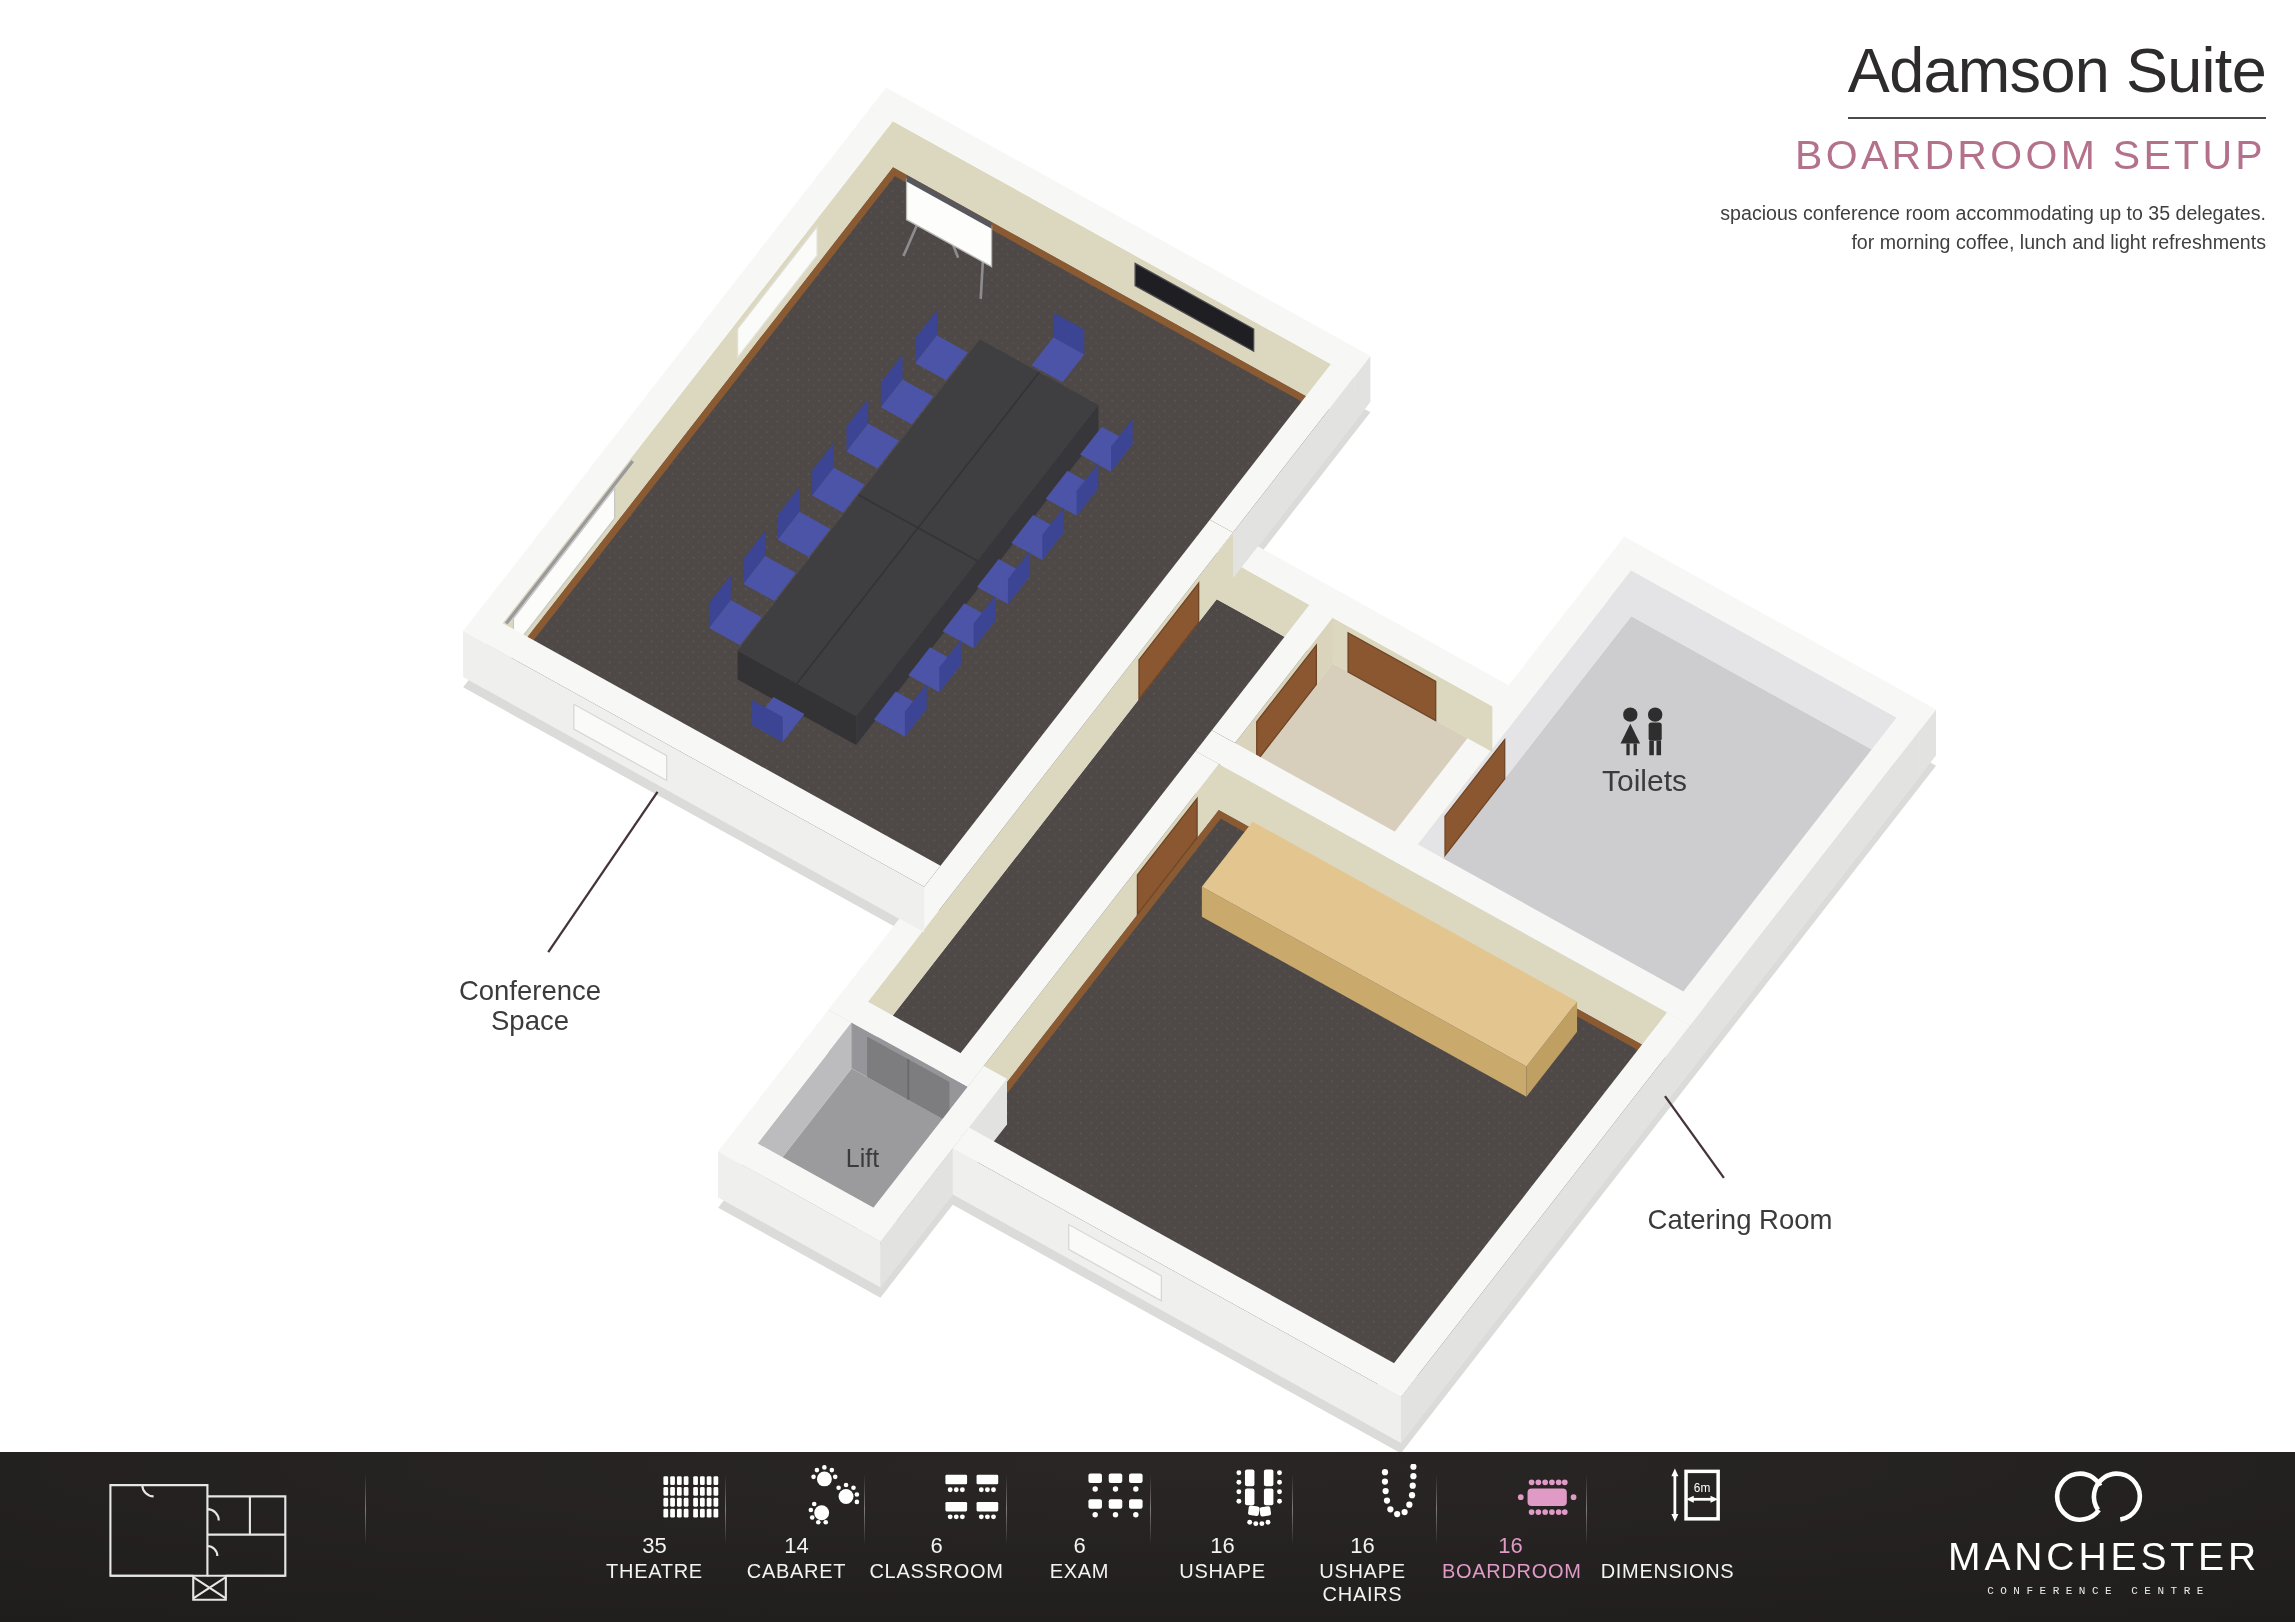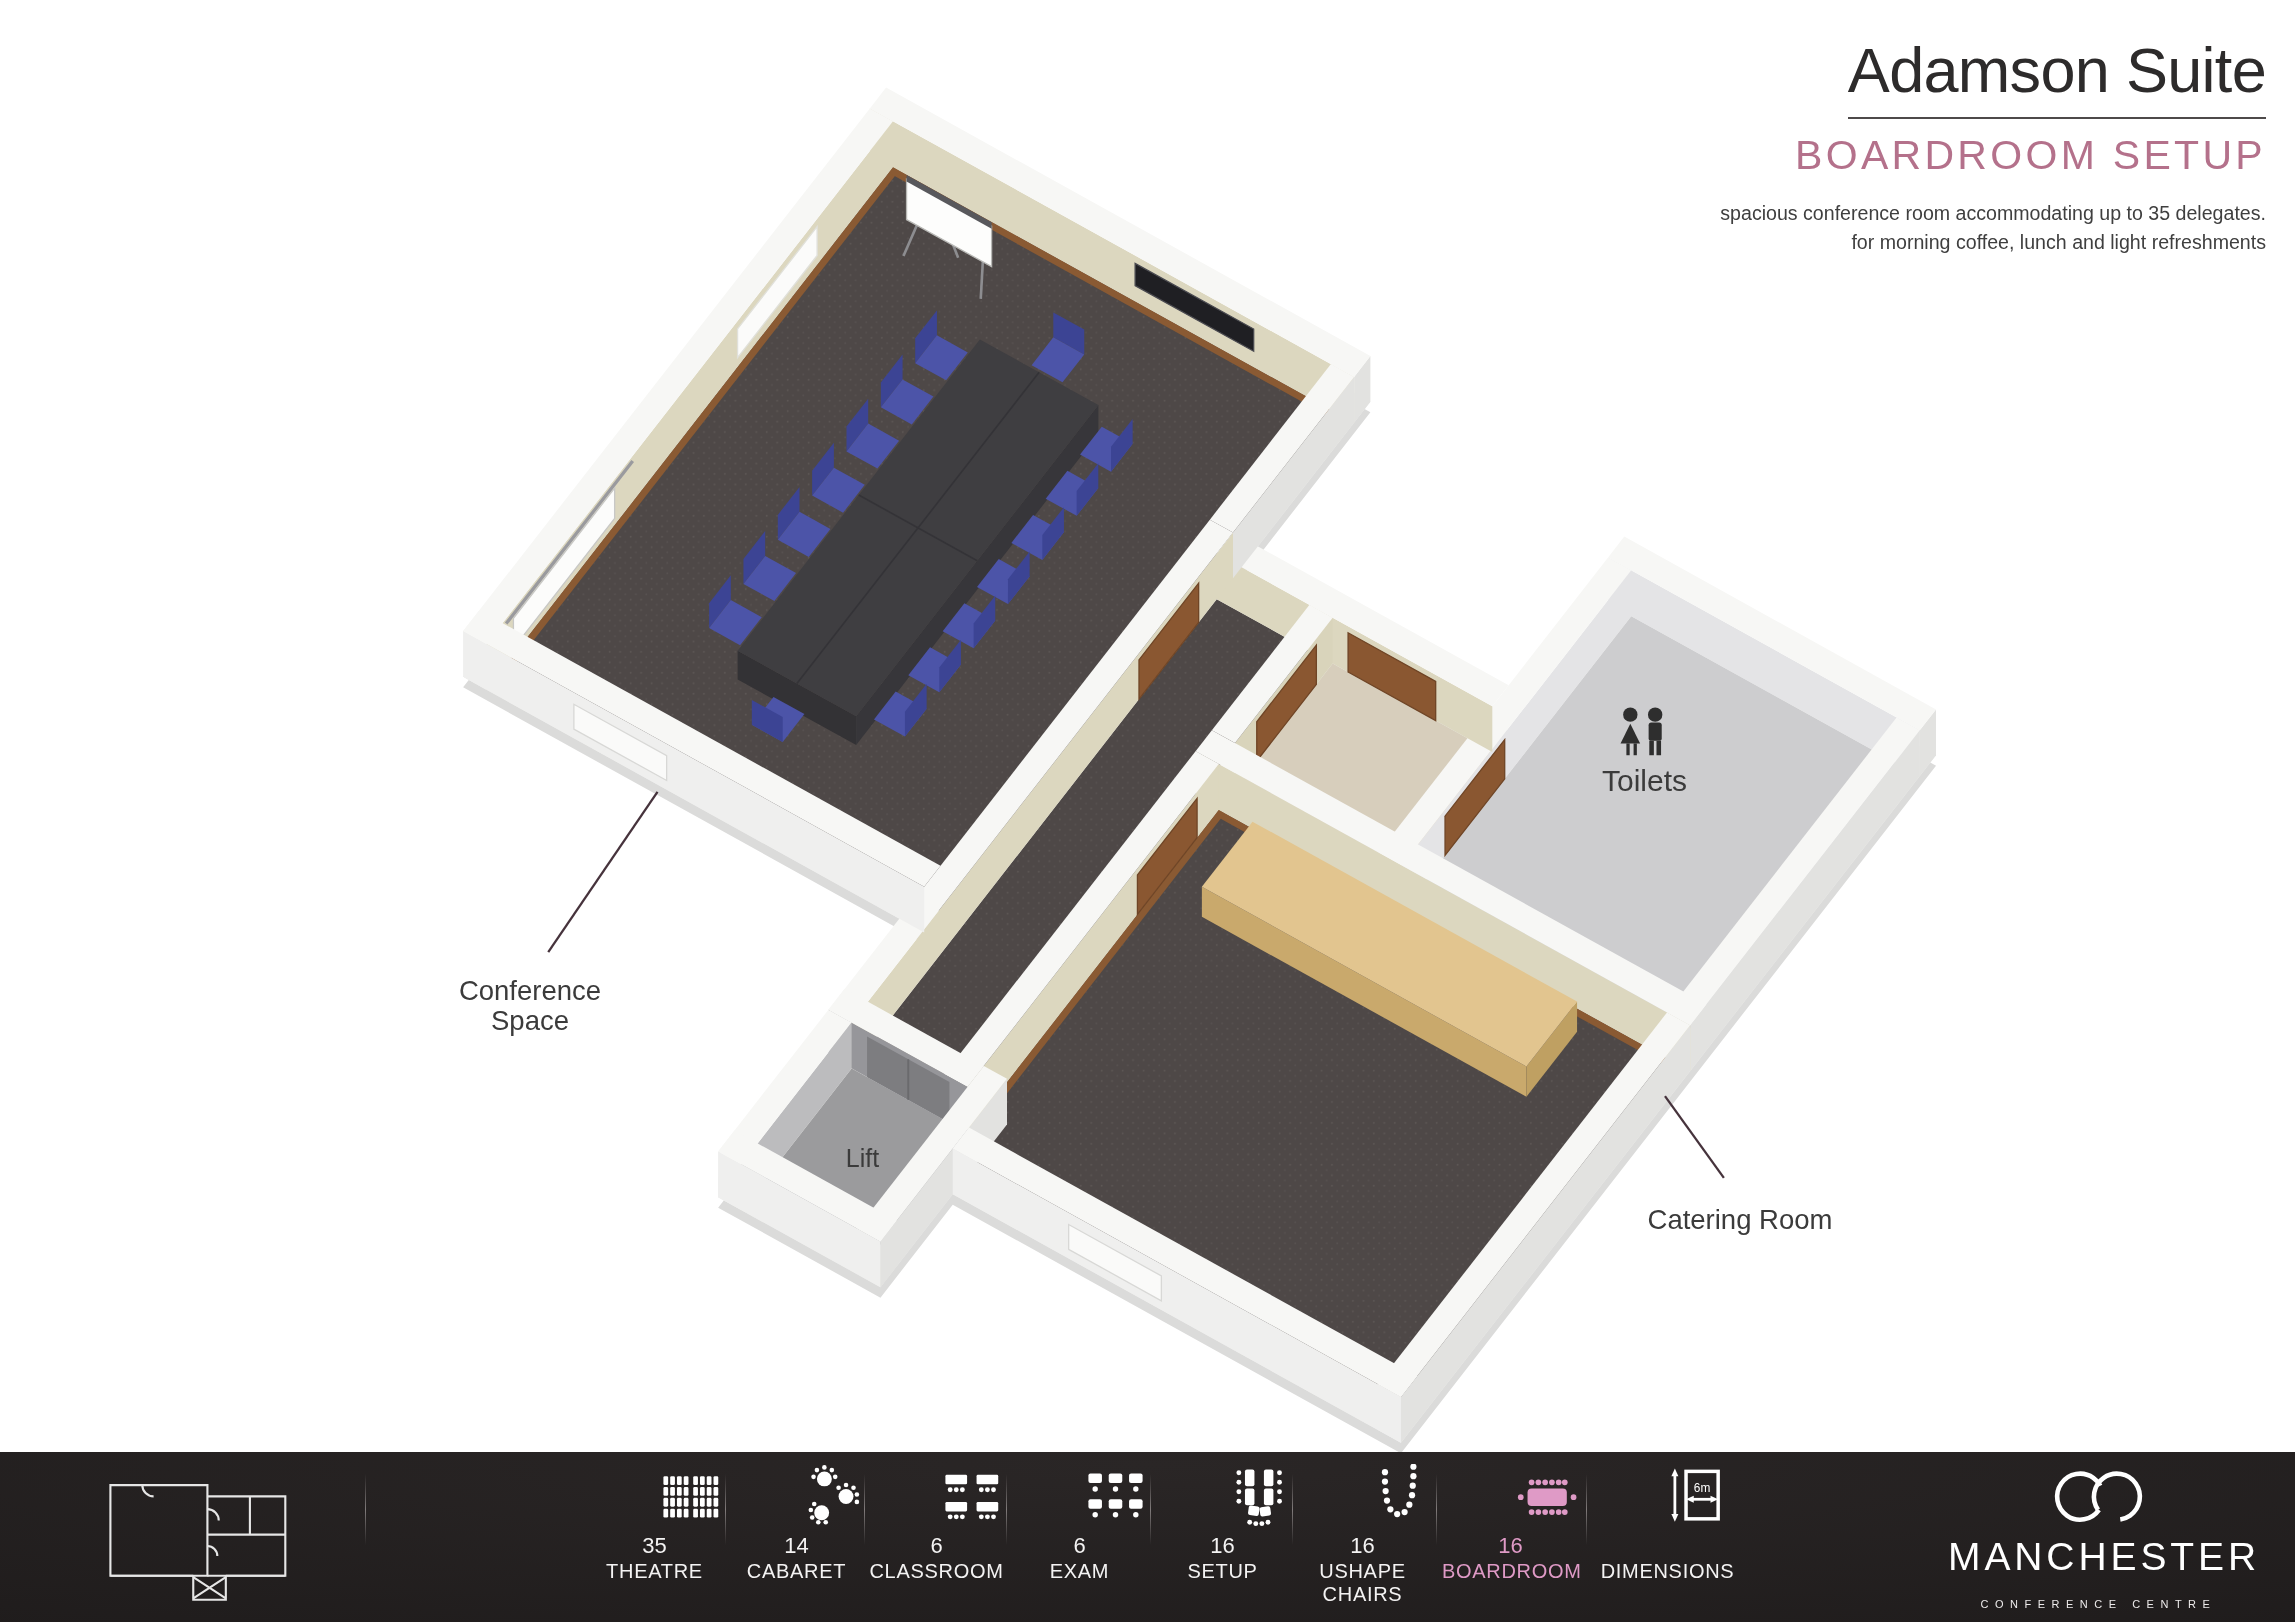--- a/index.html
+++ b/index.html
@@ -27,21 +27,21 @@
   .fp-thumb{position:absolute;left:98px;top:1478px;z-index:7;}
   .fdiv{position:absolute;top:1474px;width:1.3px;height:71px;z-index:7;
         background:linear-gradient(to bottom, rgba(140,134,134,0), rgba(150,144,144,.8), rgba(140,134,134,0));}
   .cap-item{position:absolute;top:1463px;width:137px;text-align:center;color:#f4f3f3;z-index:7;cursor:default;}
   .cap-icon{height:67px;display:flex;align-items:center;justify-content:flex-end;}
   .cap-value{margin-top:2.6px;font-size:22px;height:26px;}
   .cap-label{margin-top:1.3px;font-size:20px;letter-spacing:0.7px;line-height:23.6px;}
   .cap-item.pink .cap-value,.cap-item.pink .cap-label{color:#df9ac6;}
   .logo{position:absolute;right:46px;top:1464px;width:301px;text-align:center;color:#fff;z-index:7;}
   .logo-name{font-size:39px;letter-spacing:3.9px;margin-top:1.3px;}
-  .logo-tagline{font-size:11px;letter-spacing:6.5px;margin-top:19px;color:#eceaea;}
+  .logo-tagline{font-size:11px;letter-spacing:6.5px;margin-top:6px;color:#eceaea;font-family:Liberation Mono, monospace;}
 </style>
 </head>
 <body>
 
 <div class="page">
 
   <svg id="scene" width="2295" height="1623" viewBox="0 0 3508 2480">
       <defs>
         <pattern id="cpt" width="16" height="16" patternUnits="userSpaceOnUse">
           <rect width="16" height="16" fill="#4e4847"></rect>
@@ -335,21 +335,21 @@
             <circle cx="79" cy="41" r="3.6"></circle>
             <circle cx="79" cy="55" r="3.6"></circle>
         <circle cx="35" cy="86" r="3.6"></circle>
             <circle cx="44" cy="88" r="3.6"></circle>
             <circle cx="53" cy="88" r="3.6"></circle>
             <circle cx="62" cy="86" r="3.6"></circle>
       </g>
         </svg>
     </div>
     <div class="cap-value">16</div>
-    <div class="cap-label">SETUP</div>
+    <div class="cap-label">USHAPE</div>
   </div>
 
   <div class="cap-item" style="left:1294px">
     <div class="cap-icon">
       <svg width="65" height="65" viewBox="0 0 96 96">
           <g fill="#fff">
         <circle cx="28" cy="12" r="4.6"></circle>
             <circle cx="28" cy="26" r="4.6"></circle>
             <circle cx="29" cy="40" r="4.6"></circle>
             <circle cx="31" cy="54" r="4.6"></circle>

